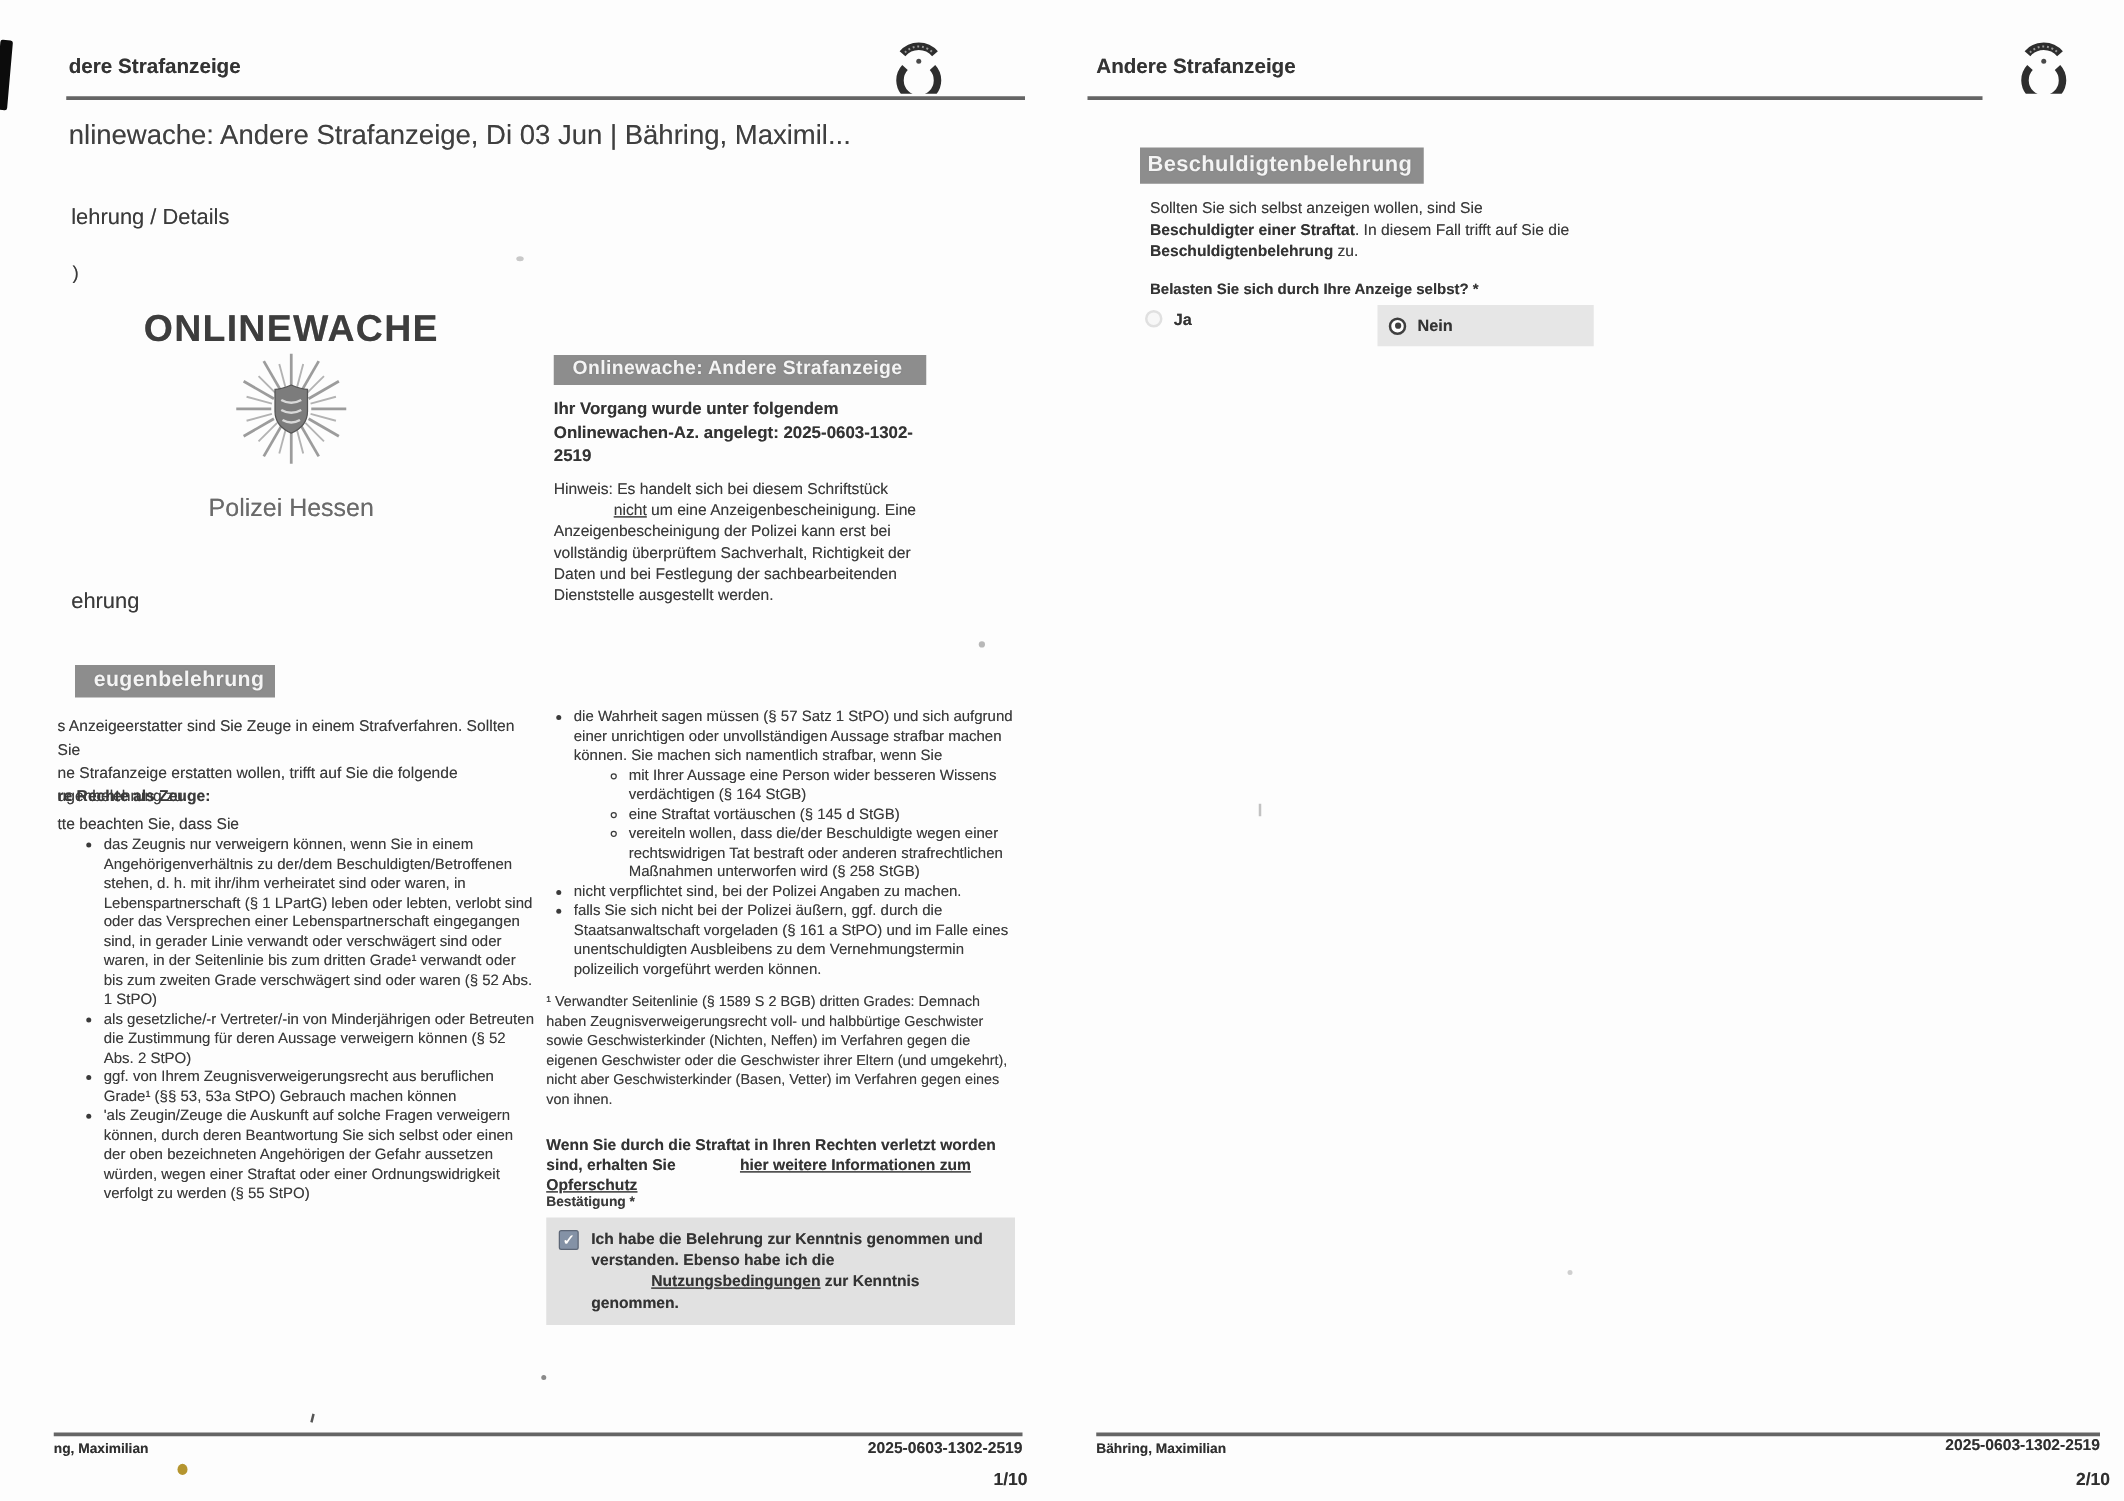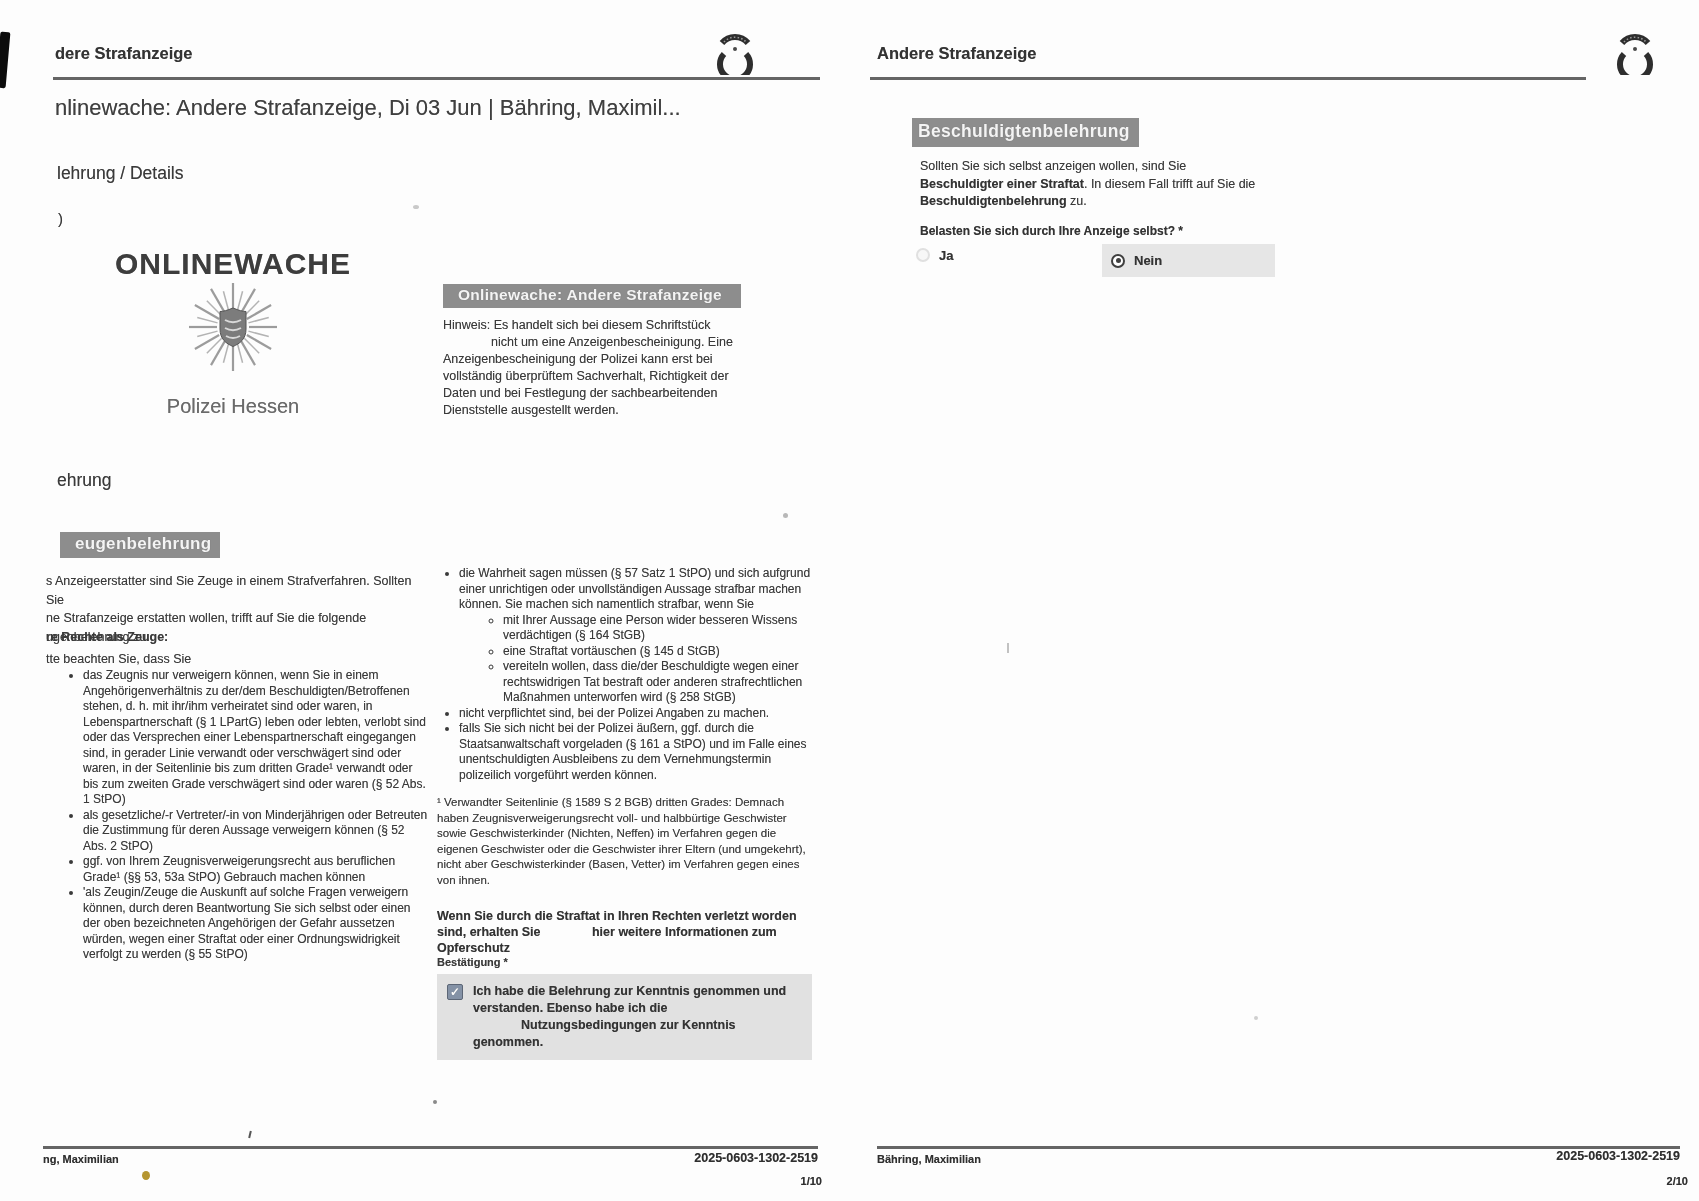--- a/index.html
+++ b/index.html
@@ -14,22 +14,22 @@
   
   .page-header-title{font-size:16.5px;font-weight:bold;color:#333;}
   .hrule{height:2.5px;background:#4a4a4a;opacity:.85;}
   .strip{
     background:#8d8d8d;color:#f4f4f4;font-weight:bold;
     padding:2px 9px 4px 15px;display:inline-block;
     text-shadow:0 0 1px #6e6e6e;letter-spacing:.3px;
   }
   .footer-name{font-size:11px;font-weight:bold;color:#2f2f2f;}
   .footer-case{font-size:12.5px;font-weight:bold;color:#2f2f2f;text-align:right;}
-  .footer-page{font-size:11px;font-weight:bold;color:#2f2f2f;text-align:right;}
-  .ulink{cursor:pointer;padding-left:48px;}
+  .footer-page{font-size:14px;font-weight:bold;color:#2f2f2f;text-align:right;}
+  .ulink{text-decoration:underline;cursor:pointer;padding-left:48px;}
 
   
   .p1-header-title{left:55px;top:44px;}
   .p1-rule{left:53px;top:77px;width:767px;}
   .p1-doc-title{left:55px;top:95px;font-size:22px;color:#3f3f3f;}
   .p1-details{left:57px;top:163px;font-size:17.5px;}
   .p1-paren{left:58px;top:210px;font-size:15px;}
   .logo-block{left:102px;top:247px;width:262px;text-align:center;}
   .ow-title{font-size:30px;font-weight:bold;letter-spacing:1px;color:#3d3d3d;}
   .ow-org{font-size:20px;color:#6a6a6a;margin-top:18px;}
@@ -149,20 +149,21 @@
         <path d="M46 27 C40 29.5 36 30.5 33 30.5 L33 48 C33 58 39 62.5 46 65.5 C53 62.5 59 58 59 48 L59 30.5 C56 30.5 52 29.5 46 27 Z" fill="#7c7c7c" stroke="#555" stroke-width="1"></path>
         <path d="M38 39 q8 4.5 16 0" stroke="#d9d9d9" stroke-width="2" fill="none"></path>
         <path d="M38 47 q8 4.5 16 0" stroke="#d9d9d9" stroke-width="2" fill="none"></path>
         <path d="M39 55 q7 4 14 0" stroke="#d9d9d9" stroke-width="2" fill="none"></path>
       </svg>
       <div class="ow-org">Polizei Hessen</div>
     </div>
 
     <div class="abs case-box">
       <div class="strip case-strip">Onlinewache: Andere Strafanzeige</div>
+      <div class="case-ref">Ihr Vorgang wurde unter folgendem Onlinewachen-Az. angelegt: 2025-0603-1302-2519</div>
       <div class="case-note"><span>Hinweis: Es handelt sich bei diesem Schriftstück </span><span class="ulink" style="cursor:default;">nicht</span><span> um eine Anzeigenbescheinigung. Eine Anzeigenbescheinigung der Polizei kann erst bei vollständig überprüftem Sachverhalt, Richtigkeit der Daten und bei Festlegung der sachbearbeitenden Dienststelle ausgestellt werden.</span></div>
     </div>
 
     <div class="abs p1-belehrung">ehrung</div>
     <div class="abs strip zeugen-strip">eugenbelehrung</div>
 
     <div class="abs lc" style="top:572px;">
       <div class="lc-introline">s Anzeigeerstatter sind Sie Zeuge in einem Strafverfahren. Sollten Sie</div>
       <div class="lc-introline">ne Strafanzeige erstatten wollen, trifft auf Sie die folgende</div>
       <div class="lc-introline">ugenbelehrung zu.</div>

